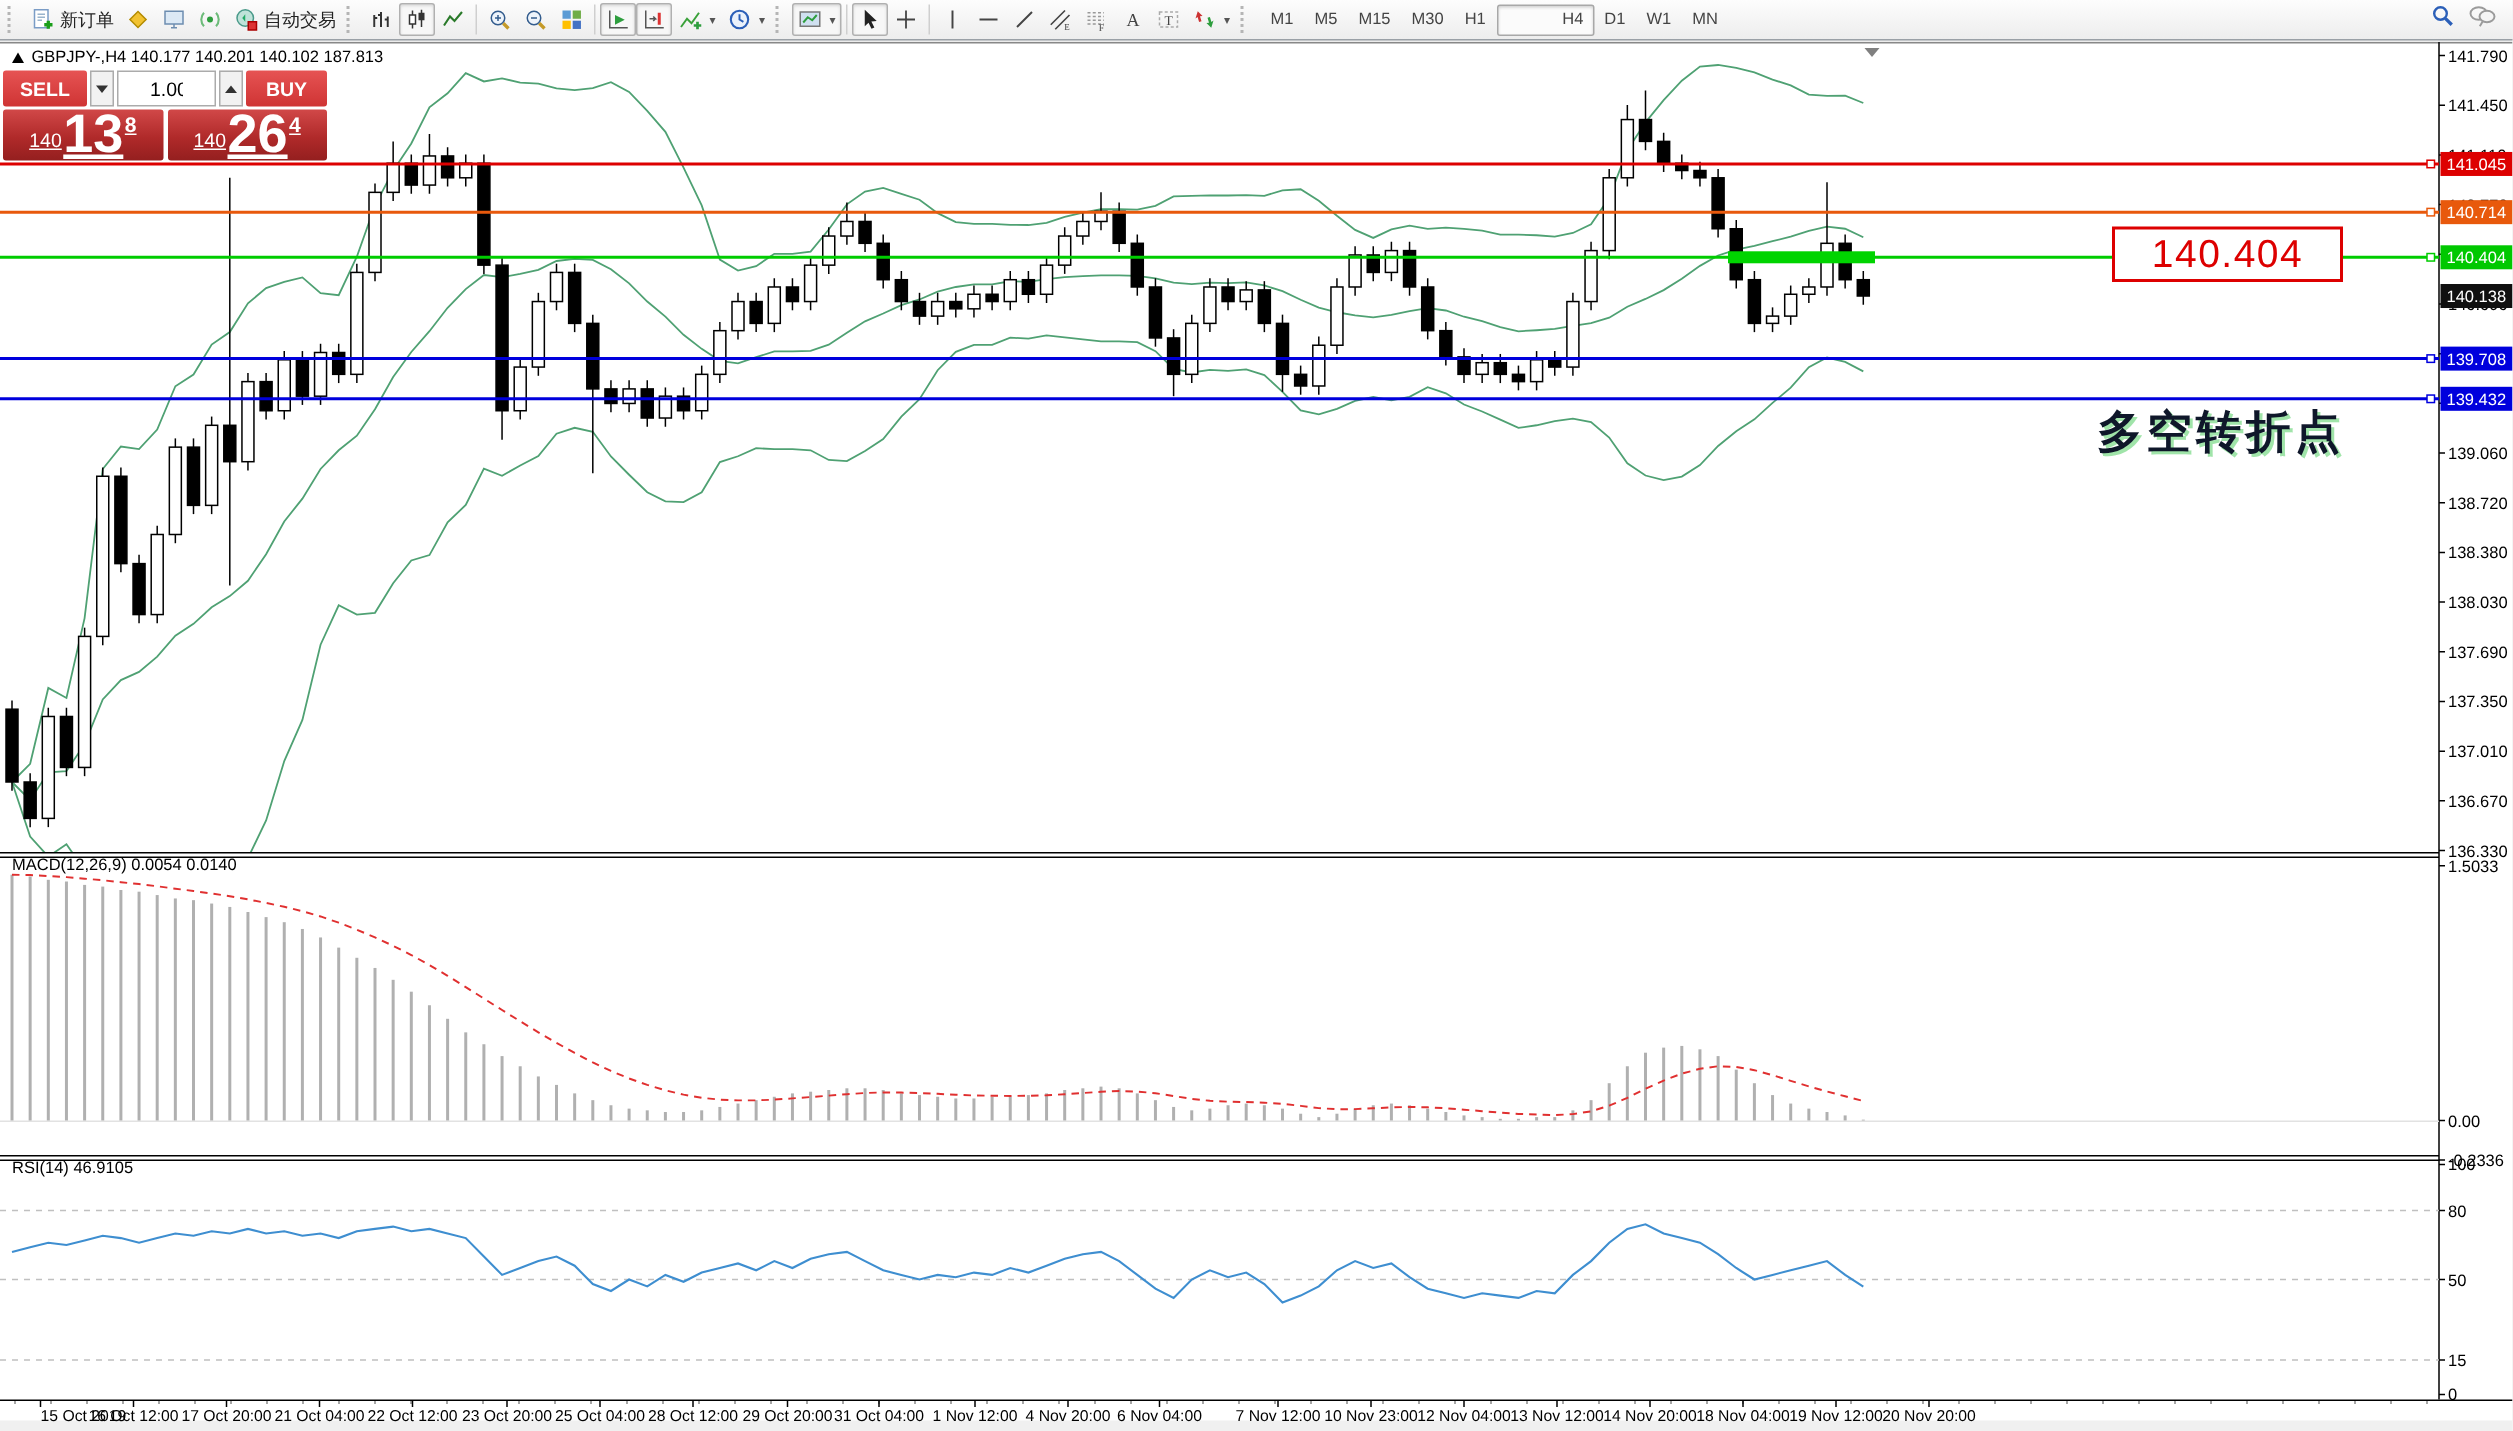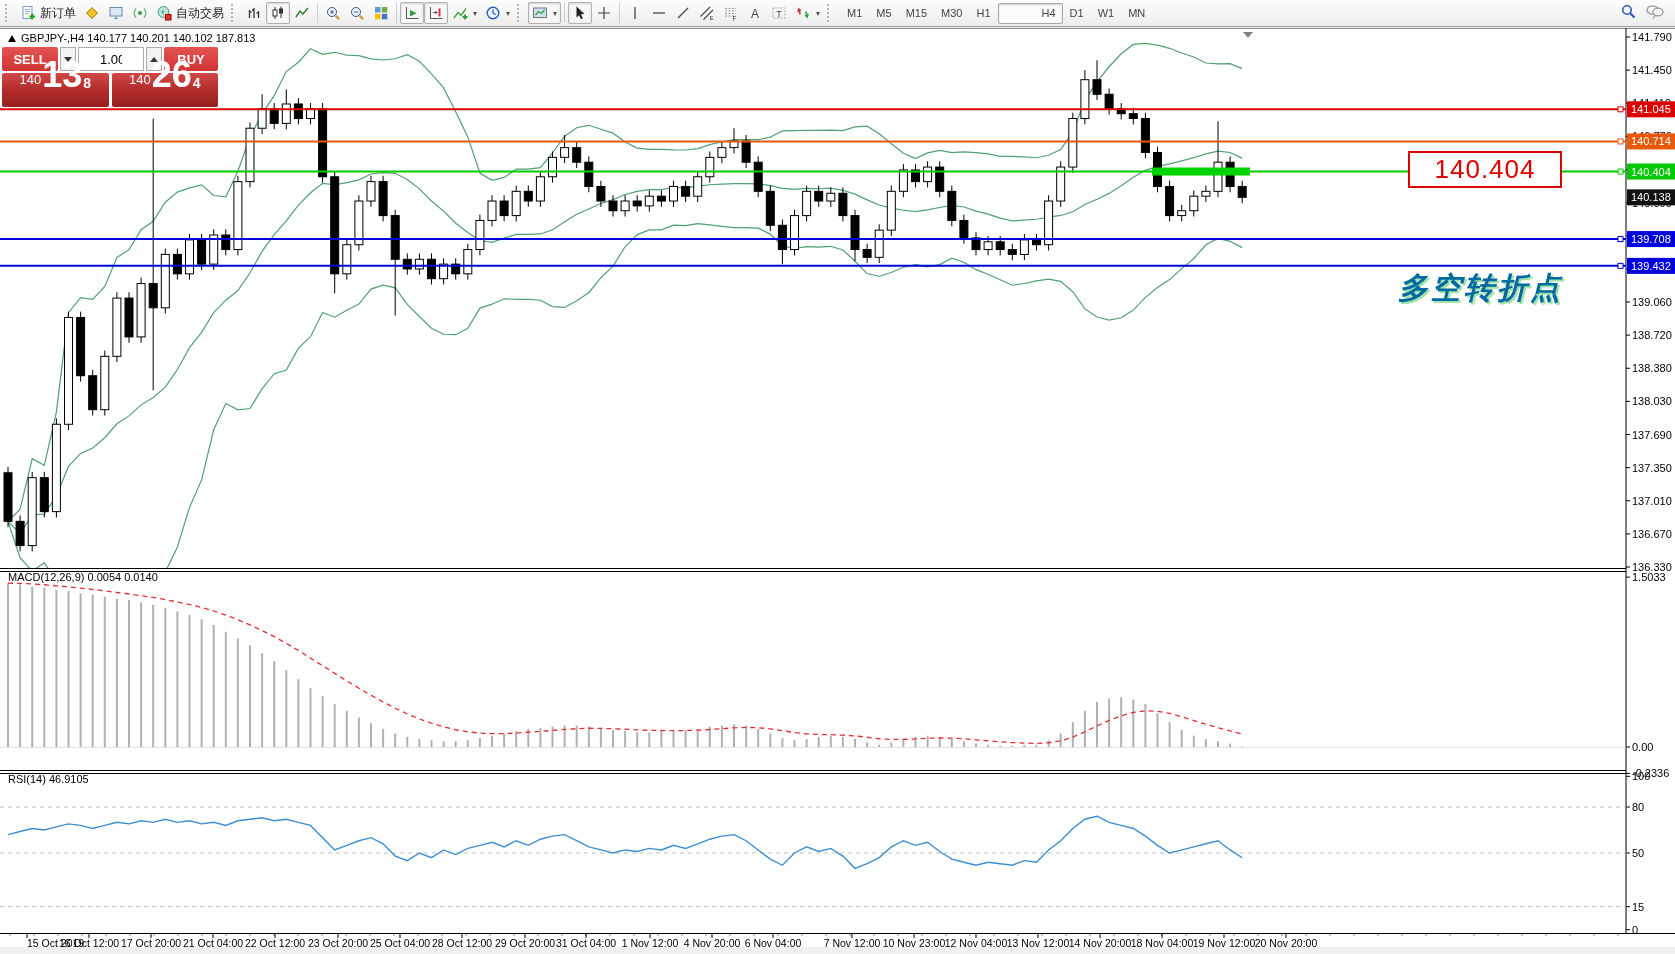--- a/index.html
+++ b/index.html
@@ -5,21 +5,21 @@
   html,body{margin:0;padding:0;width:1675px;height:954px;overflow:hidden;
     font-family:"Liberation Sans", sans-serif;background:#ececec;}
   
   .toolbar{position:absolute;left:0;top:0;width:1675px;height:27px;
     background:linear-gradient(180deg,#fdfdfd,#ededed);border-bottom:1px solid #9aa0a6;
     display:flex;align-items:center;padding:0 2px;box-sizing:border-box;z-index:50;}
   .tb-grip{width:6px;height:18px;border-left:2px dotted #b5b5b5;margin:0 3px;}
   .sep{width:1px;height:20px;background:#cfcfcf;margin:0 3px;}
   .tbtn{height:22px;min-width:24px;border:1px solid transparent;background:transparent;
     display:flex;align-items:center;justify-content:center;gap:4px;padding:0 3px;
-    font-size:12px;color:#222;cursor:default;border-radius:2px;}
+    font-size:12px;color:#222;cursor:default;border-radius:2px;font-family:Liberation Serif, serif;}
   .tbtn.pressed{border-color:#b0b0b0;background:#f7f7f7;box-shadow:inset 0 1px 2px #d8d8d8;}
   .tbtn svg{display:block;}
   .dd{font-size:8px;color:#555;margin-left:1px;}
   .tf-group{display:flex;align-items:center;margin-left:2px;}
   .tfbtn{height:21px;min-width:26px;border:1px solid transparent;background:transparent;
     font-size:11px;color:#444;display:flex;align-items:center;justify-content:center;border-radius:2px;}
   .tfbtn.pressed{border-color:#a8a8a8;background:#fbfbfb;box-shadow:inset 0 1px 2px #d0d0d0;padding-left:43px;}
   .tb-right{margin-left:auto;display:flex;align-items:center;gap:8px;padding-right:8px;}
   
   #cv{position:absolute;left:0;top:28px;}
@@ -33,30 +33,30 @@
     border-radius:2px;display:flex;align-items:center;justify-content:center;}
   .tp-sell{width:56px;}
   .tp-buy{width:46px;flex:1;}
   .spin{width:16px;background:#f2f2f2;border:1px solid #ababab;display:flex;align-items:center;justify-content:center;box-sizing:border-box;}
   .spin .t-dn{width:0;height:0;border-left:4px solid transparent;border-right:4px solid transparent;border-top:5px solid #333;}
   .spin .t-up{width:0;height:0;border-left:4px solid transparent;border-right:4px solid transparent;border-bottom:5px solid #333;}
   .vol-input{width:66px;border:1px solid #ababab;font-size:13px;text-align:right;padding:0 21px;box-sizing:border-box;
     font-family:"Liberation Sans",sans-serif;}
   .tp-row2{display:flex;height:34px;gap:3px;margin-top:2px;}
   .px-panel{flex:1;background:linear-gradient(180deg,#d14848 0%,#b02a2a 55%,#941f1f 100%);
-    color:#fff;display:flex;align-items:flex-end;justify-content:center;border-radius:2px;padding-bottom:17px;}
+    color:#fff;display:flex;align-items:flex-end;justify-content:center;border-radius:2px;padding-bottom:3px;text-decoration:underline;}
   .px-small{font-size:13px;margin-bottom:3px;}
   .px-big{font-size:36px;font-weight:bold;line-height:30px;margin:0 1px;text-align:center;}
   .px-sup{font-size:14px;font-weight:bold;align-self:flex-start;margin-top:2px;}
   .price-box{position:absolute;left:1408px;top:151px;width:150px;height:33px;background:#fff;
     border:2px solid #dd0000;color:#dd0000;font-size:26px;display:flex;align-items:center;justify-content:center;
     z-index:15;letter-spacing:1px;}
   .cn-note{position:absolute;left:1398px;top:268px;width:200px;z-index:15;
-    font-size:30px;font-weight:bold;color:#0369a1;letter-spacing:3px;
-    text-shadow:2px 2px 0 rgba(150,225,160,.9);font-style:italic;}
+    font-size:30px;font-weight:bold;color:#0f172a;letter-spacing:3px;
+    text-shadow:2px 2px 0 rgba(150,225,160,.9);}
   .ind-label{position:absolute;left:8px;font-size:11px;color:#000;z-index:10;}
   #macd-label{top:571px;}
   #rsi-label{top:773px;}
 </style>
 </head>
 <body>
 
 <div class="toolbar">
   <div class="tb-grip"></div>
 

